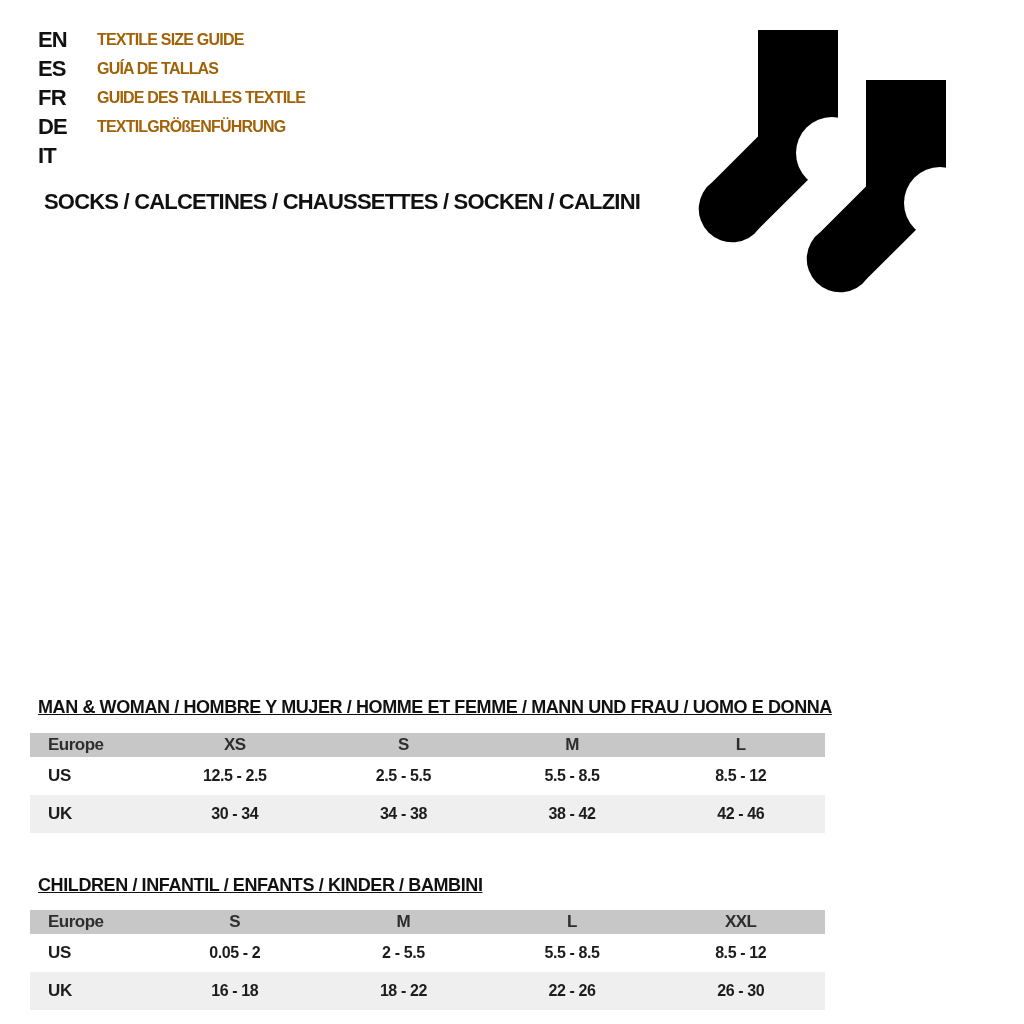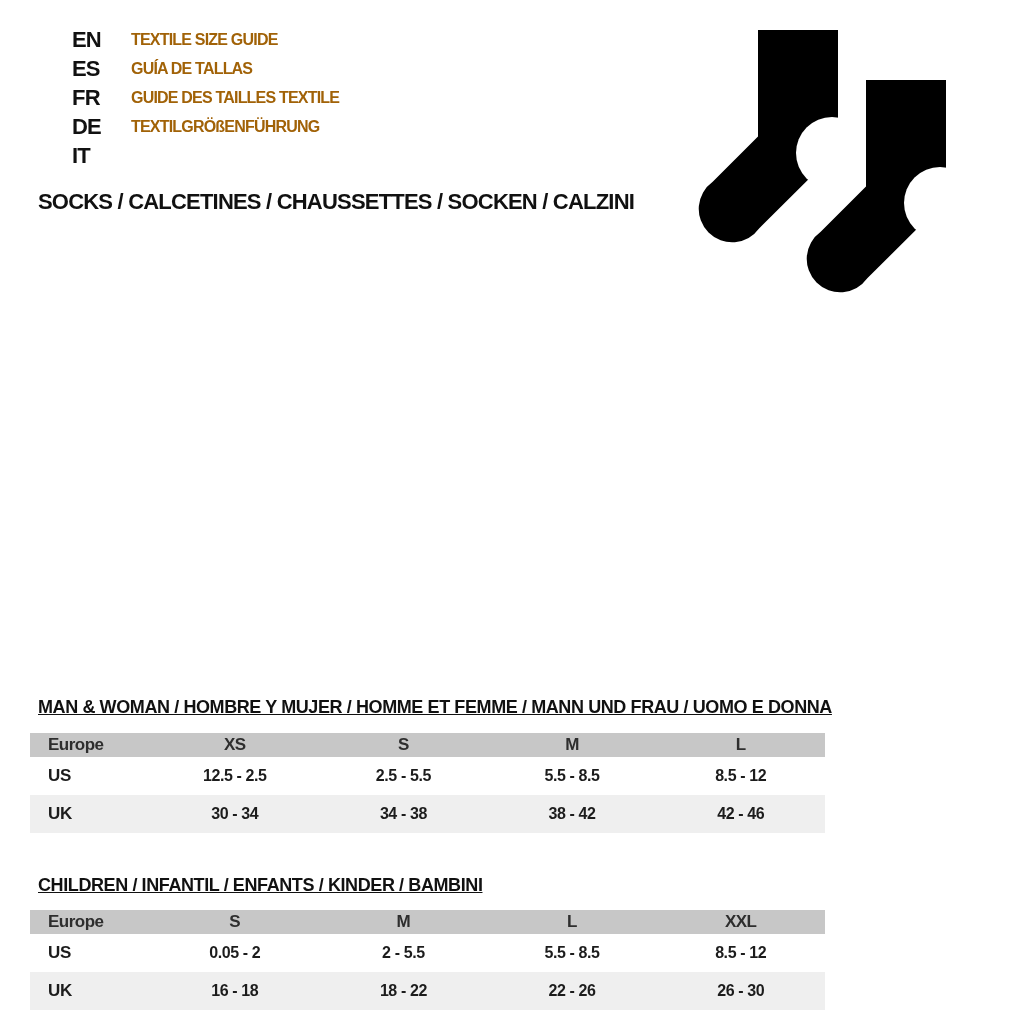--- a/index.html
+++ b/index.html
@@ -5,32 +5,32 @@
   * { margin:0; padding:0; box-sizing:border-box; }
   html,body { background:#ffffff; }
   body {
     width:1024px; height:1024px; position:relative; overflow:hidden;
     font-family:"Liberation Sans", sans-serif;
     color:#1c1c1c;
   }
   .abs { position:absolute; }
 
   
-  .lang-list { left:38px; top:25px;margin-left:34px; }
+  .lang-list { left:38px; top:25px; }
   .lang-row  { display:flex; height:29px; align-items:center; }
   .lang-code {
     width:59px; font-weight:bold; font-size:22px; letter-spacing:-0.8px; color:#111;
   }
   .lang-label {
     font-weight:bold; font-size:16px; letter-spacing:-0.8px; color:#a16207; white-space:nowrap;
   }
 
   
   .category {
-    left:38px; top:189px; font-weight:bold; font-size:22px;
+    left:44px; top:189px; font-weight:bold; font-size:22px;
     letter-spacing:-0.8px; color:#111; white-space:nowrap;
   }
 
   
   .socks-wrap { left:690px; top:18px; width:300px; height:300px; }
 
   
   .tbl-title {
     left:38px; font-weight:bold; font-size:18px; letter-spacing:-0.4px;
     color:#111; white-space:nowrap; line-height:19px;text-decoration:underline;

